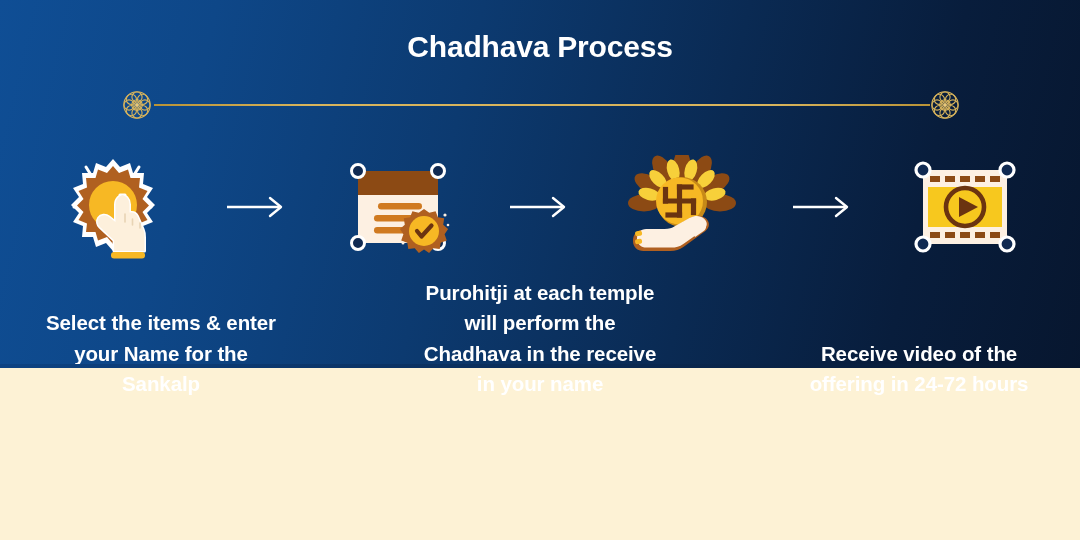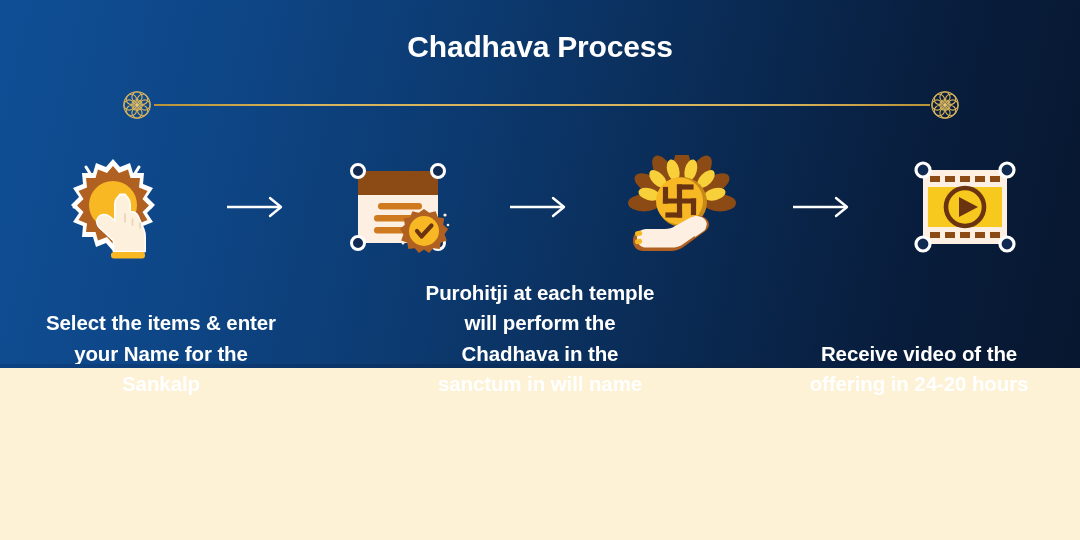--- a/index.html
+++ b/index.html
@@ -374,22 +374,22 @@
             <circle cx="11" cy="87" r="7" fill="#102a52" stroke="#ffffff" stroke-width="3.2"></circle>
             <circle cx="95" cy="87" r="7" fill="#102a52" stroke="#ffffff" stroke-width="3.2"></circle>
           </g>
         </svg>
       </div>
 
     </div>
 
     <div class="captions">
       <div class="caption">Select the items &amp; enter your Name for the Sankalp</div>
-      <div class="caption">Purohitji at each temple will perform the Chadhava in the sanctum in will name</div>
-      <div class="caption">Receive video of the offering in 24-20 hours</div>
+      <div class="caption">Purohitji at each temple will perform the Chadhava in the receive in your name</div>
+      <div class="caption">Receive video of the offering in 24-72 hours</div>
     </div>
 
   </div>
 
   <div class="band">
     
   </div>
 
 </div>
 

